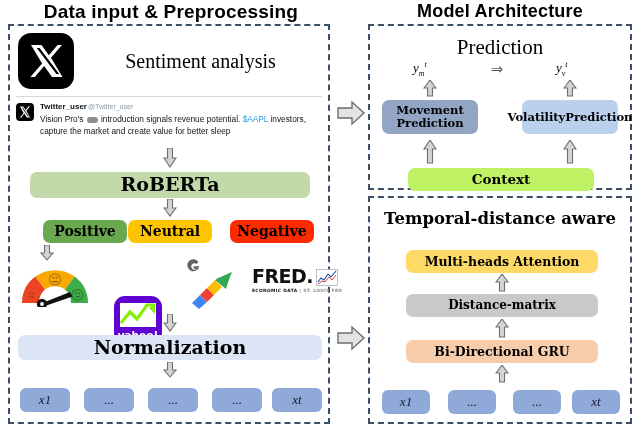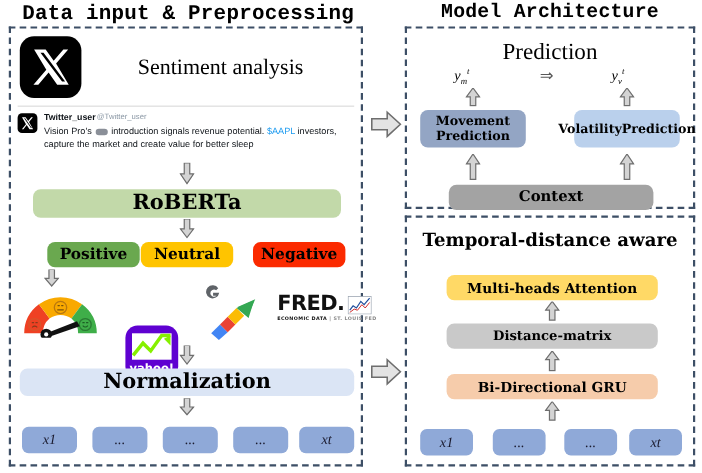--- a/index.html
+++ b/index.html
@@ -8,21 +8,21 @@
     background: #ffffff;
     font-family: "Liberation Serif", serif;
     overflow: hidden;
     position: relative;
   }
   .stage { position: relative; width: 638px; height: 430px; }
 
   
   .panel-title {
     position: absolute;
-    font-family: Liberation Mono, monospace;
+    font-family: Liberation Sans, sans-serif;
     font-weight: bold;
     color: #000;
     text-align: center;
     letter-spacing: .2px;
   }
   #title-left  { left: 6px;  top: 1px;  width: 330px; font-size: 19px; }
   #title-right { left: 366px; top: 1px; width: 268px; font-size: 18px; }
 
   
   .panel {
@@ -127,21 +127,21 @@
   }
   #y-m { left: 413px; top: 60px; }
   #y-v { left: 556px; top: 60px; }
   #pred-arrow {
     position:absolute; left:482px; top:61px; width:30px; height:16px;
     font-family:"DejaVu Sans", sans-serif; font-size:15px; color:#595959;
     text-align:center; line-height:16px;
   }
   #move-pred { left: 382px; top: 100px; width: 96px; height: 34px; background:#93a5c4; font-size:11.5px; flex-direction:column; }
   #vol-pred  { left: 522px; top: 100px; width: 96px; height: 34px; background:#bad0ec; font-size:11.5px; flex-direction:row; }
-  #context   { left: 408px; top: 168px; width: 186px; height: 23px; background:#a3a3a3; font-size:13.5px; }
+  #context   { left: 408px; top: 168px; width: 186px; height: 23px; background:#bef264; font-size:13.5px; }
 
   #tda-head {
     position:absolute; left: 372px; top: 206px; width: 256px; height: 24px;
     font-family:"DejaVu Serif", serif; font-weight:bold; font-size:16.5px; color:#000;
     display:flex; align-items:center; justify-content:center;
   }
   #attention { left: 406px; top: 250px; width: 192px; height: 23px; background:#ffd966; font-size:12.5px; }
   #distmat   { left: 406px; top: 294px; width: 192px; height: 23px; background:#c9c9c9; font-size:12px; }
   #bigru     { left: 406px; top: 340px; width: 192px; height: 23px; background:#f6ccab; font-size:12.5px; }
 

